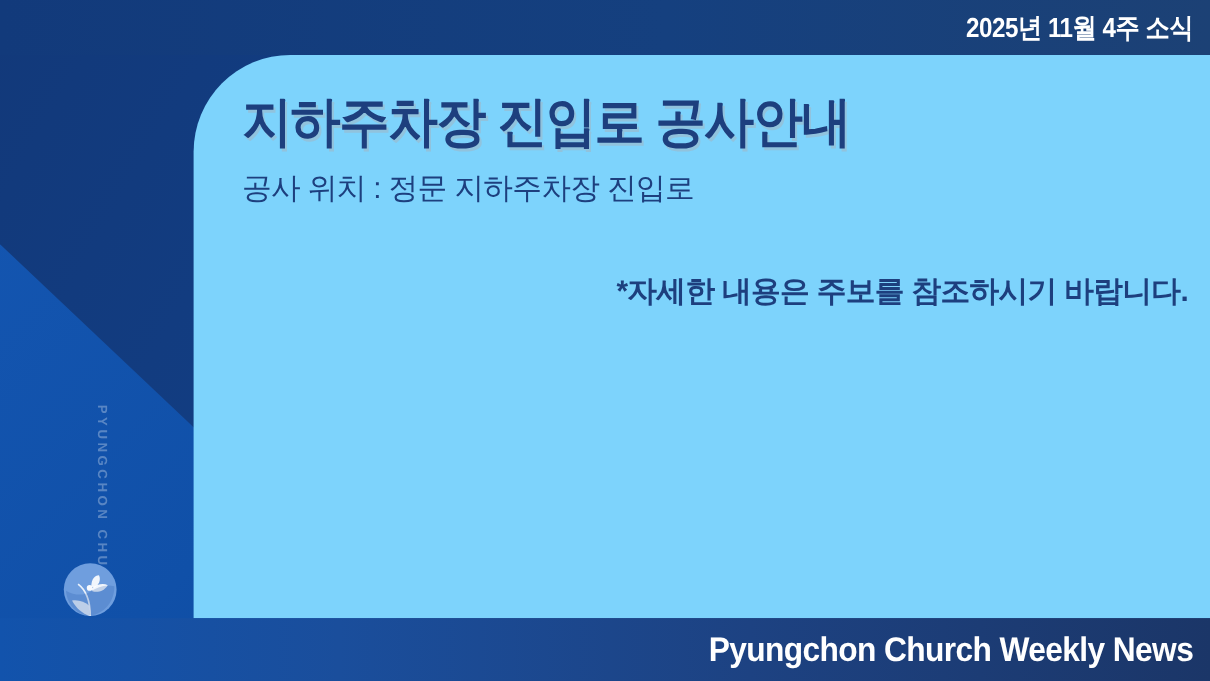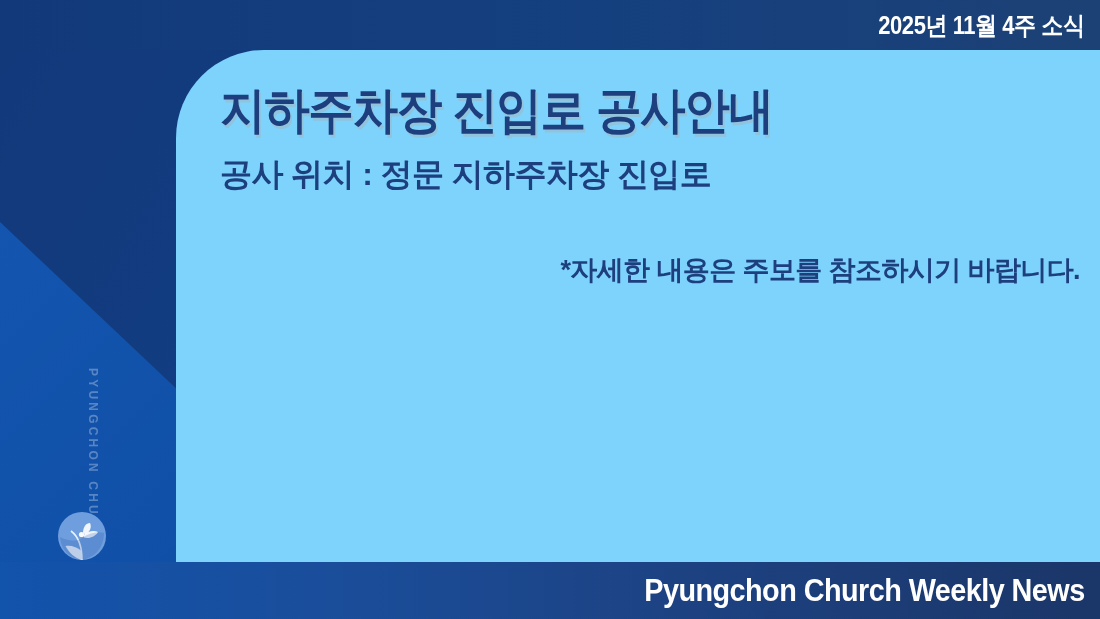--- a/index.html
+++ b/index.html
@@ -109,22 +109,22 @@
   }
 
   .card-body {
     position: absolute;
     left: 44px;
     top: 108px;
     width: 860px;
   }
   .body-line {
     color: #1d3f7e;
-    font-size: 32px;
-    font-weight: 700;
+    font-size: 27px;
+    font-weight: 400;
     line-height: 1.0;
     margin-bottom: 20px;
     white-space: nowrap;
     letter-spacing: -0.6px;
   }
   .body-spacer {
     height: 42px;
   }
   .note-line {
     color: #1d3f7e;

